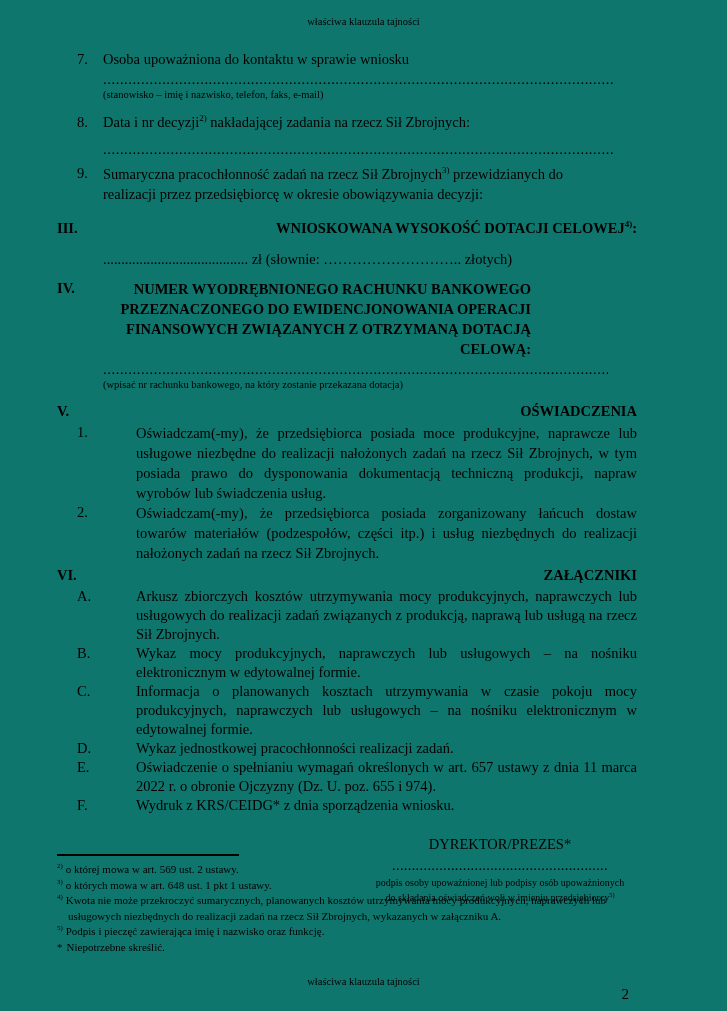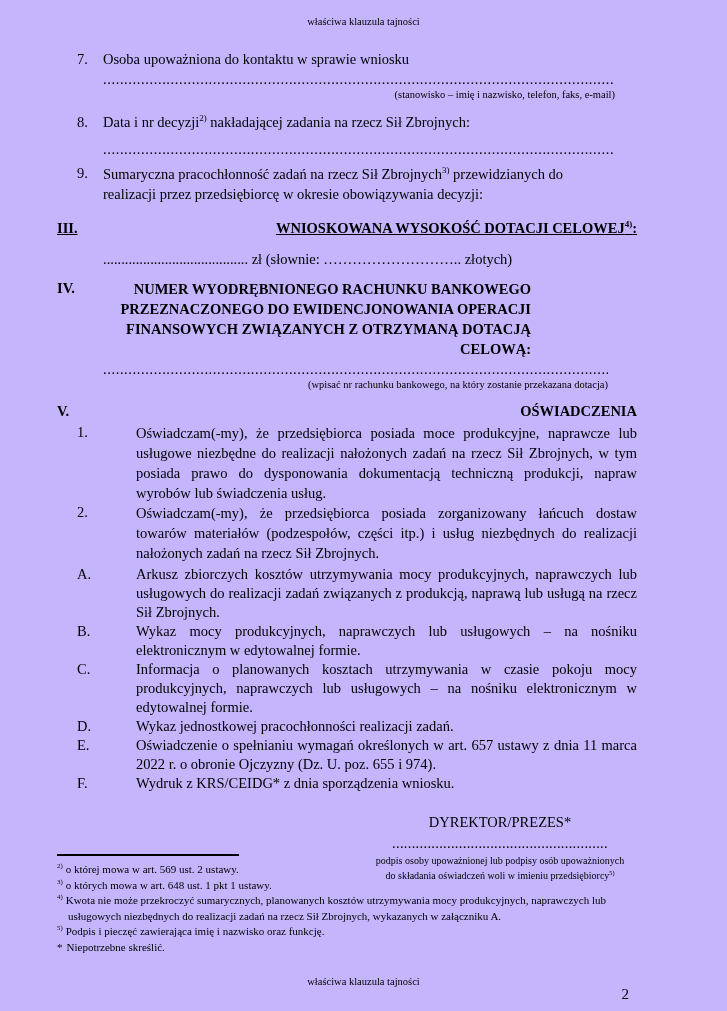--- a/index.html
+++ b/index.html
@@ -1,21 +1,21 @@
 <!DOCTYPE html>
 <html><head>
 <meta charset="utf-8">
 <style>
   * { margin:0; padding:0; box-sizing:border-box; }
   html,body { background:#ffffff; }
   .page {
     position:relative;
     width:727px; height:1011px;
     margin:0 auto;
-    background:#c4b5fd;
+    background:#0f766e;
     color:#000;
     font-family:"Liberation Serif", serif;
     font-size:14.5px;
     padding:0 90px 0 57px;
     overflow:hidden;
   }
   .classification {
     position:absolute; left:0; right:0;
     text-align:center; font-size:10.5px; color:#000;
   }
@@ -32,31 +32,31 @@
   sup { font-size:0.62em; vertical-align:super; line-height:0; }
 
   .indent { margin-left:46px; }
   .dotline {
     overflow:hidden; white-space:nowrap;
     height:15px; line-height:14px;
     letter-spacing:0.6px; font-size:14.5px;
   }
   .dotline.w7  { width:512px; }
   .dotline.w4  { width:505px; }
-  .caption { font-size:10.5px; line-height:13px; text-align:right; }
+  .caption { font-size:10.5px; line-height:13px; text-align:left; }
   .caption.w7c { width:512px; margin-top:1px; }
   .caption.w4c { width:505px; margin-top:1px; }
 
   .mt-item7 { margin-top:50px; }
   .mt-dot7  { margin-top:3px; }
   .mt-item8 { margin-top:12px; }
   .mt-dot8  { margin-top:10px; }
   .mt-item9 { margin-top:7px; }
   .mt-rbh   { margin-top:3px; line-height:18px; }
-  .mt-sec3  { margin-top:15px;text-decoration:underline; }
+  .mt-sec3  { margin-top:15px; }
   .mt-amt   { margin-top:12px; line-height:18px; }
   .mt-sec4  { margin-top:11px; }
   .sec4-title { max-width:445px; line-height:20px; }
   .mt-dot4  { margin-top:3px; }
   .mt-sec5  { margin-top:11px; }
   .mt-li    { margin-top:2px; }
   .mt-sec6  { margin-top:3px; }
   .item9-txt { max-width:500px; line-height:20px; }
 
   .sig-block { width:360px; margin-left:263px; margin-top:20px; text-align:center; }
@@ -120,20 +120,24 @@
   </div>
   <div class="row p mt-li">
     <span class="num">1.</span>
     <span class="txt" style="line-height:20px;">Oświadczam(-my), że przedsiębiorca posiada moce produkcyjne, naprawcze lub usługowe niezbędne do realizacji nałożonych zadań na rzecz Sił Zbrojnych, w tym posiada prawo do dysponowania dokumentacją techniczną produkcji, napraw wyrobów lub świadczenia usług.</span>
   </div>
   <div class="row p">
     <span class="num">2.</span>
     <span class="txt" style="line-height:20px;">Oświadczam(-my), że przedsiębiorca posiada zorganizowany łańcuch dostaw towarów materiałów (podzespołów, części itp.) i usług niezbędnych do realizacji nałożonych zadań na rzecz Sił Zbrojnych.</span>
   </div>
 
+  <div class="row mt-sec6">
+    <span class="roman">VI.</span>
+    <span class="txt bold">ZAŁĄCZNIKI</span>
+  </div>
   <div class="row p mt-li">
     <span class="num">A.</span>
     <span class="txt">Arkusz zbiorczych kosztów utrzymywania mocy produkcyjnych, naprawczych lub usługowych do realizacji zadań związanych z produkcją, naprawą lub usługą na rzecz Sił Zbrojnych.</span>
   </div>
   <div class="row p">
     <span class="num">B.</span>
     <span class="txt">Wykaz mocy produkcyjnych, naprawczych lub usługowych – na nośniku elektronicznym w edytowalnej formie.</span>
   </div>
   <div class="row p">
     <span class="num">C.</span>

